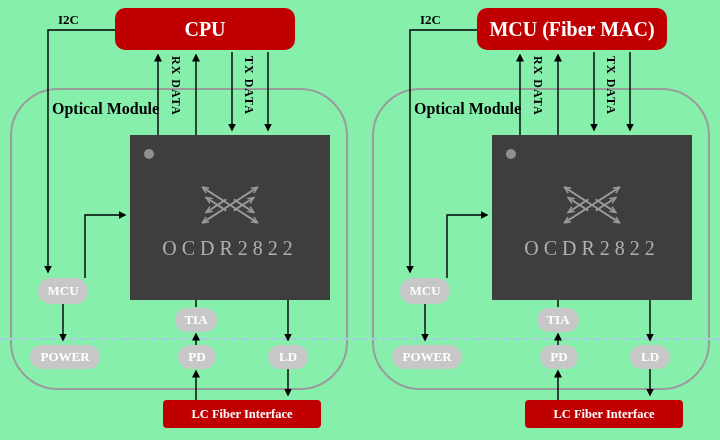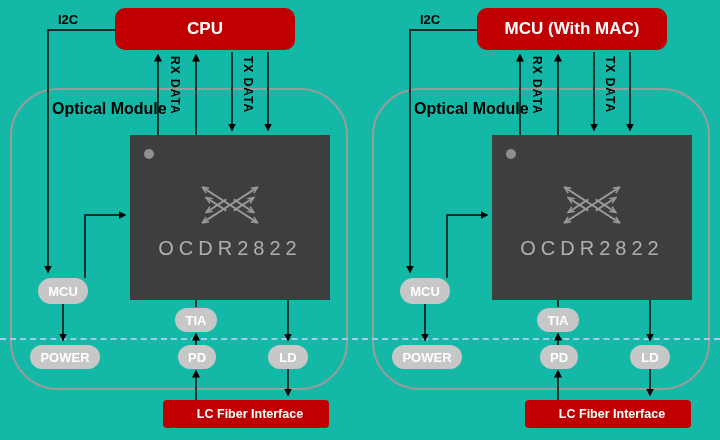--- a/index.html
+++ b/index.html
@@ -1,34 +1,34 @@
 <!DOCTYPE html>
 <html><head>
 <meta charset="utf-8">
 <style>
   html,body{margin:0;padding:0;background:#fff;}
-  .stage{position:relative;width:720px;height:440px;background:#14b8a6;overflow:hidden;
-         font-family:Liberation Sans, sans-serif;color:#000;}
+  .stage{position:relative;width:720px;height:440px;background:#86efac;overflow:hidden;
+         font-family:Liberation Serif, serif;color:#000;}
   .panel{position:absolute;top:0;width:358px;height:440px;}
   .abs{position:absolute;}
   .wires{position:absolute;left:0;top:0;z-index:5;pointer-events:none;}
-  .host{background:#c00000;color:#fff;font-weight:bold;font-size:17px;height:42px;
+  .host{background:#c00000;color:#fff;font-weight:bold;font-size:20px;height:42px;
         display:flex;align-items:center;justify-content:center;border-radius:10px;z-index:2;}
   .modbox{border:2px solid #9b9b9b;border-radius:48px;z-index:1;}
   .modlabel{font-weight:bold;font-size:16px;z-index:2;}
   .i2c{font-weight:bold;font-size:13px;z-index:2;}
   .vlabel{writing-mode:vertical-rl;font-weight:bold;font-size:12px;letter-spacing:1px;z-index:2;}
   .chip{background:#3e3e3e;display:flex;flex-direction:column;align-items:center;
         justify-content:center;gap:3px;z-index:2;}
   .chipdot{position:absolute;left:14px;top:14px;width:10px;height:10px;border-radius:50%;background:#8f8f8f;}
   .chiplabel{color:#b0b0b0;font-size:20px;letter-spacing:5px;}
   .gbox{background:#c7c7c7;color:#fff;font-weight:bold;font-size:13px;
         display:flex;align-items:center;justify-content:center;border-radius:13px;z-index:3;}
   .fiber{background:#c00000;color:#fff;font-weight:bold;font-size:12.5px;height:28px;
-         display:flex;align-items:center;justify-content:center;border-radius:4px;z-index:2;padding-left:8px;}
+         display:flex;align-items:center;justify-content:center;border-radius:4px;z-index:2;}
   .dash{position:absolute;left:0;top:338px;width:720px;height:0;border-top:2px dashed #a9c7e7;z-index:2;}
 </style>
 </head>
 <body>
 
 <div class="stage">
 
   <div class="dash"></div>
 
   <section class="panel" style="left:0">
@@ -111,21 +111,21 @@
         <path d="M63 304 V340" marker-end="url(#ah1)"></path>
         <path d="M196 300 V307"></path>
         <path d="M196 345 V334" marker-end="url(#ah1)"></path>
         <path d="M196 400 V371" marker-end="url(#ah1)"></path>
         <path d="M288 300 V340" marker-end="url(#ah1)"></path>
         <path d="M288 369 V395" marker-end="url(#ah1)"></path>
       </g>
     </svg>
 
     <div class="abs i2c" style="left:58px;top:12px">I2C</div>
-    <div class="abs host" style="left:115px;top:8px;width:190px">MCU (With MAC)</div>
+    <div class="abs host" style="left:115px;top:8px;width:190px">MCU (Fiber MAC)</div>
 
     <div class="abs modbox" style="left:10px;top:88px;width:334px;height:298px"></div>
     <div class="abs modlabel" style="left:52px;top:100px">Optical Module</div>
 
     <div class="abs vlabel" style="left:168px;top:56px">RX DATA</div>
     <div class="abs vlabel" style="left:241px;top:56px">TX DATA</div>
 
     <div class="abs chip" style="left:130px;top:135px;width:200px;height:165px">
       <span class="chipdot"></span>
       <svg width="96" height="58" viewBox="0 0 100 62">

